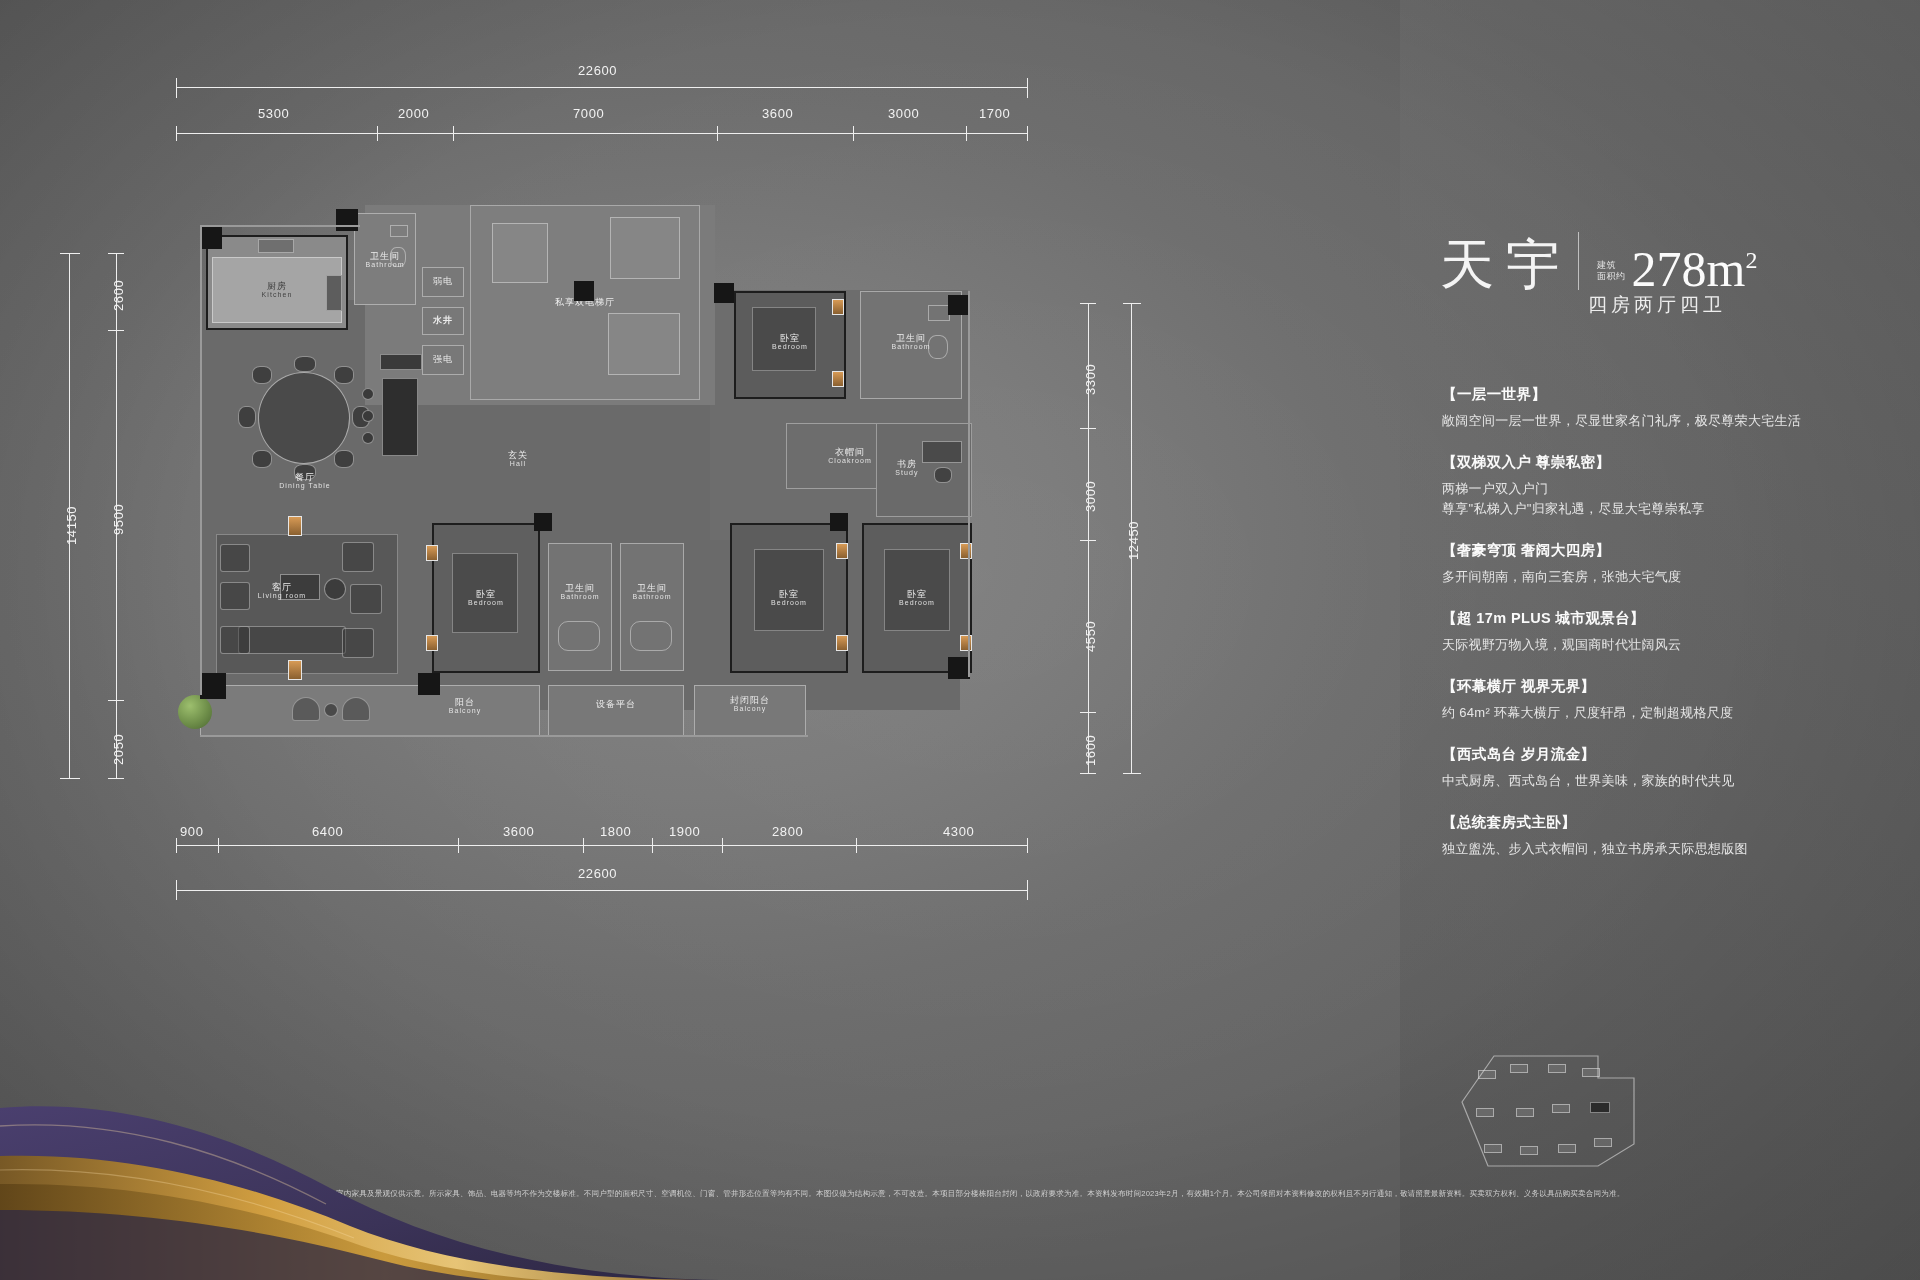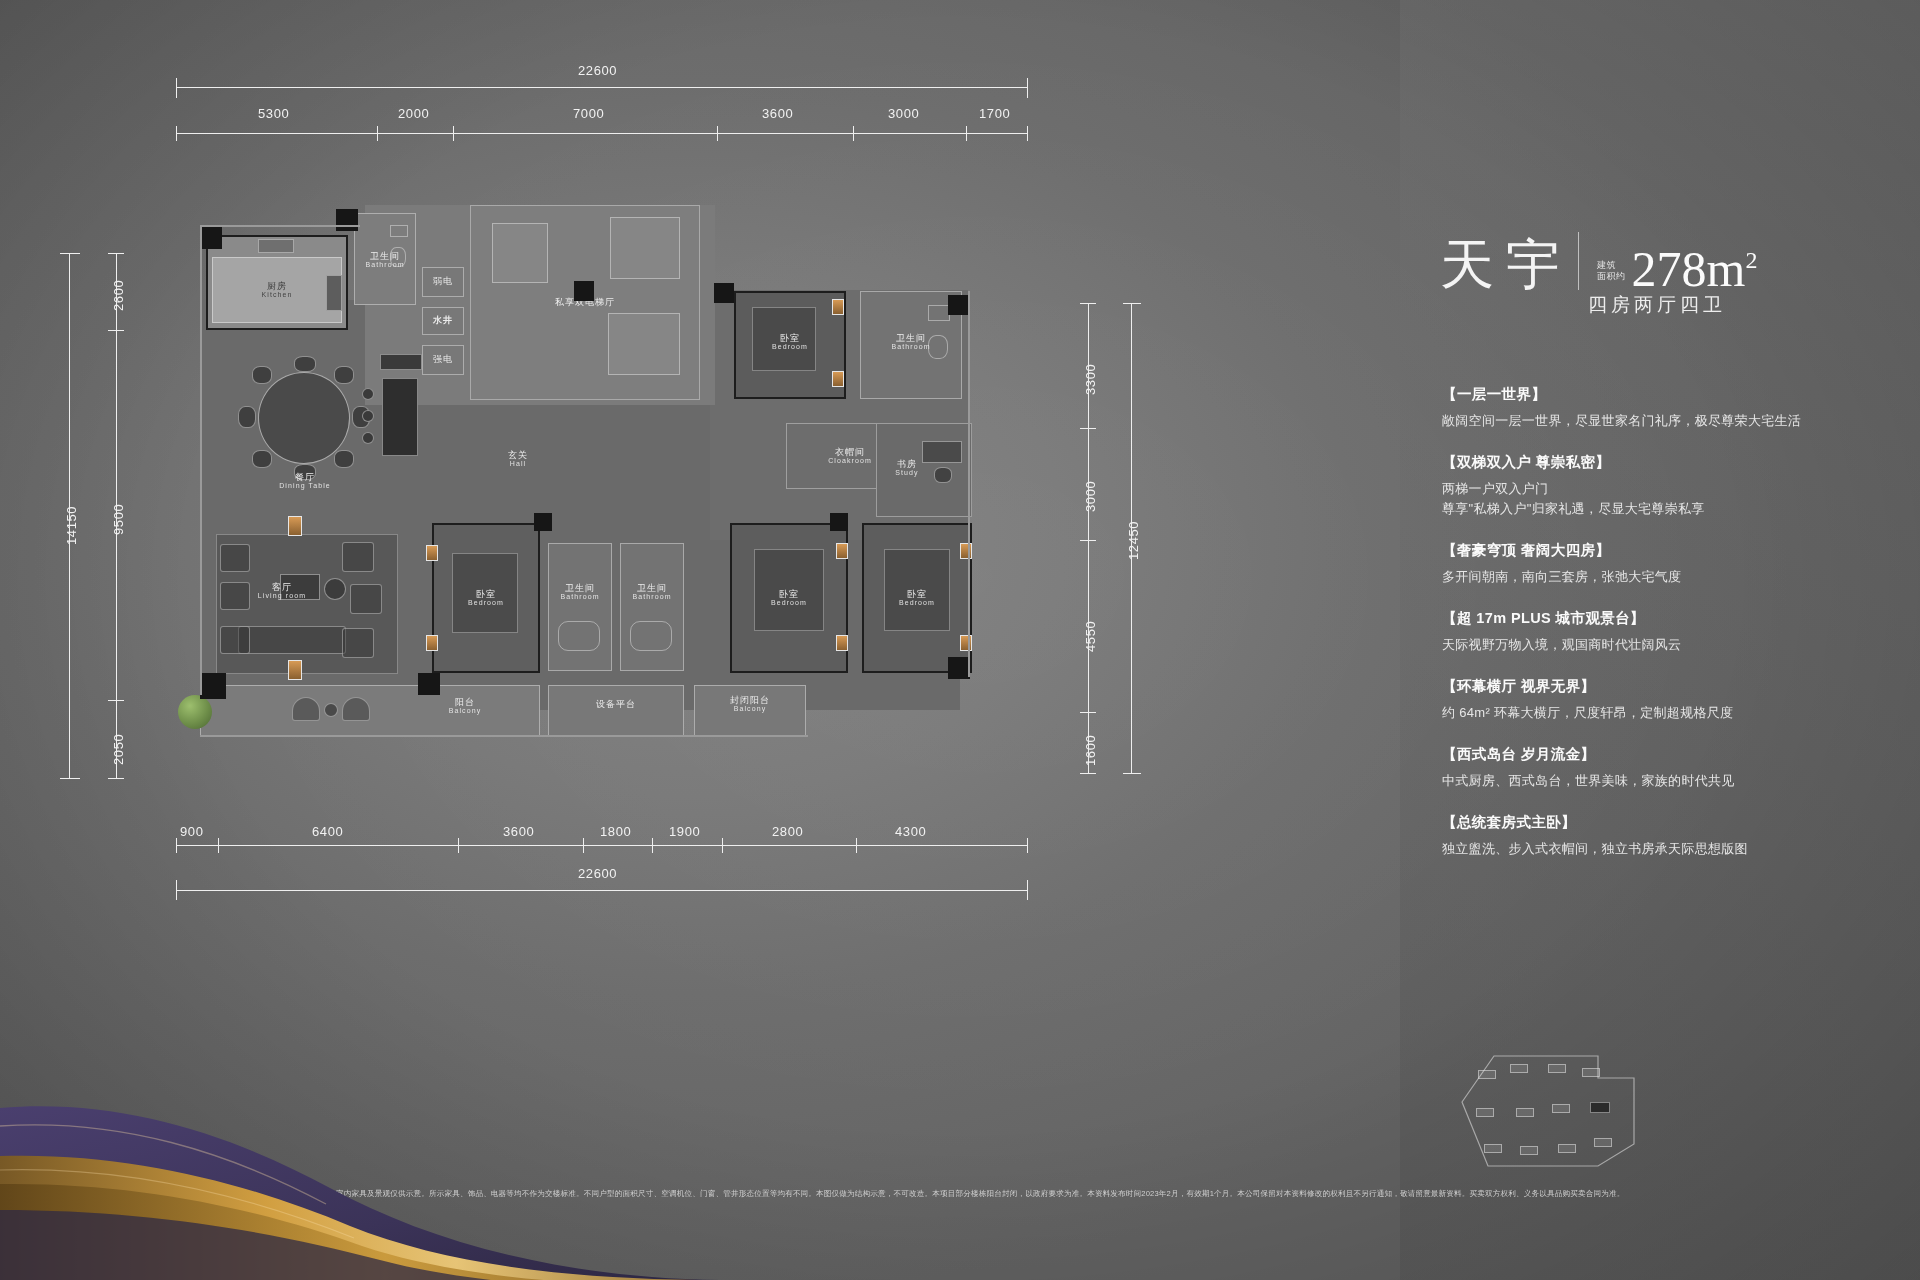--- a/index.html
+++ b/index.html
@@ -185,21 +185,21 @@
     <div class="tick" style="left:652px; top:838px; height:15px;"></div>
     <div class="tick" style="left:722px; top:838px; height:15px;"></div>
     <div class="tick" style="left:856px; top:838px; height:15px;"></div>
     <div class="tick" style="left:1027px; top:838px; height:15px;"></div>
     <div class="dimtxt" style="left:180px; top:824px;">900</div>
     <div class="dimtxt" style="left:312px; top:824px;">6400</div>
     <div class="dimtxt" style="left:503px; top:824px;">3600</div>
     <div class="dimtxt" style="left:600px; top:824px;">1800</div>
     <div class="dimtxt" style="left:669px; top:824px;">1900</div>
     <div class="dimtxt" style="left:772px; top:824px;">2800</div>
-    <div class="dimtxt" style="left:895px; top:824px;">4300</div>
+    <div class="dimtxt" style="left:943px; top:824px;">4300</div>
   </div>
 
   <div>
     <div class="dimline dimh" style="left:176px; top:890px; width:851px;"></div>
     <div class="tick" style="left:176px; top:880px; height:20px;"></div>
     <div class="tick" style="left:1027px; top:880px; height:20px;"></div>
     <div class="dimtxt" style="left:578px; top:866px;">22600</div>
   </div>
 
   <div id="plan">

